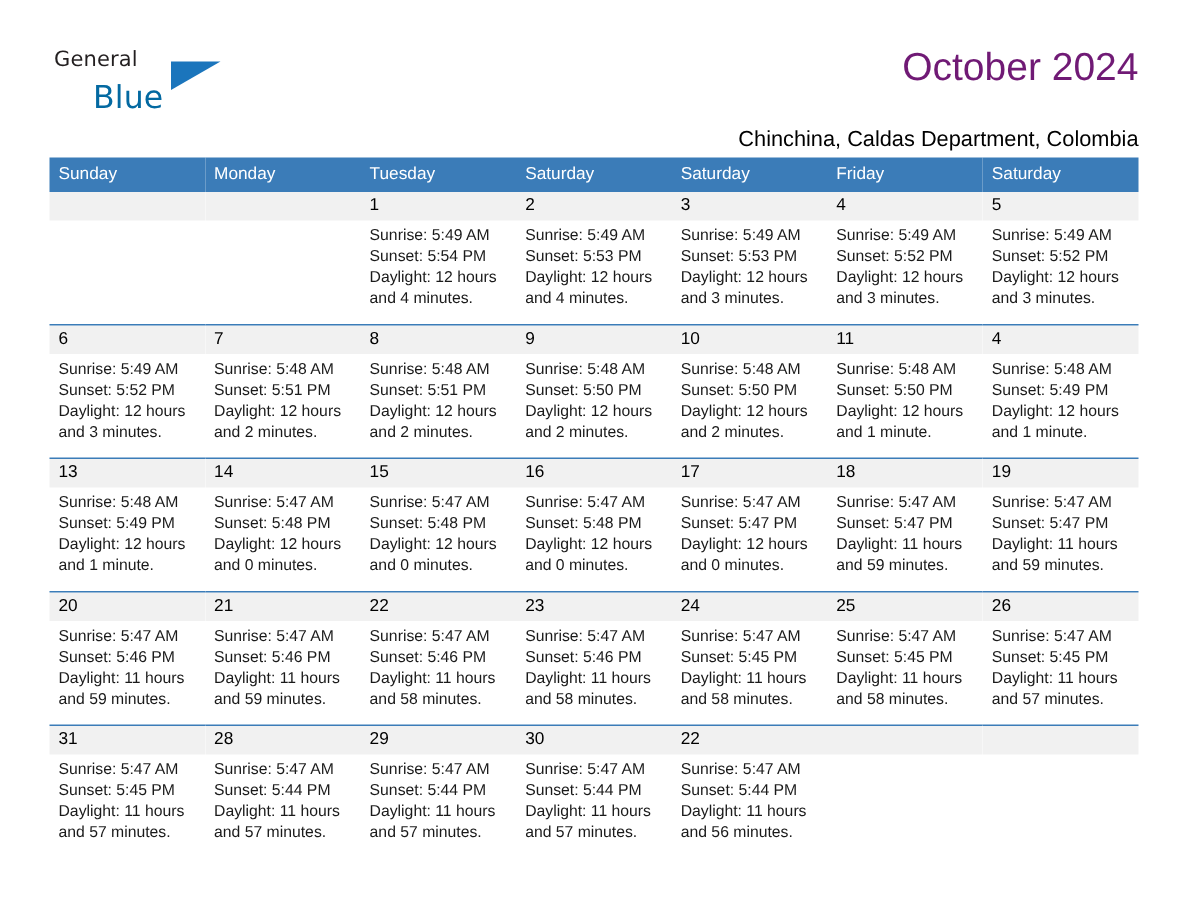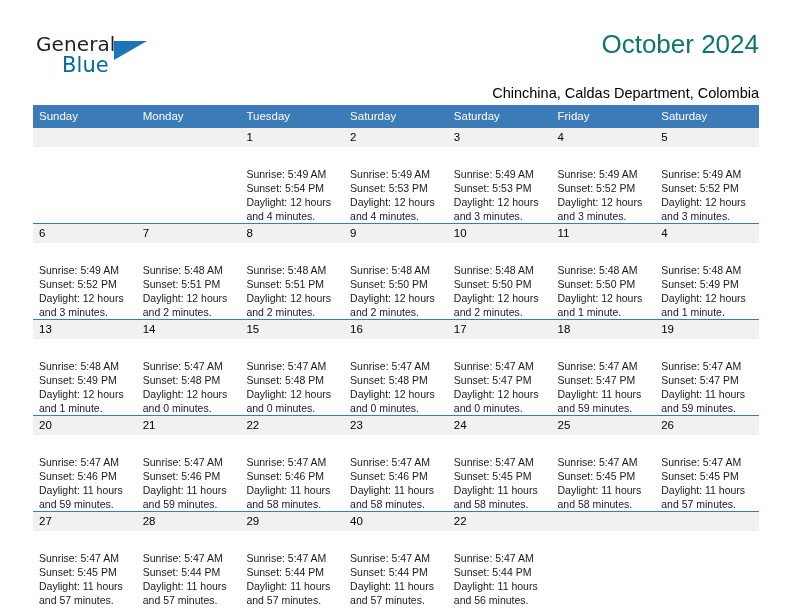--- a/index.html
+++ b/index.html
@@ -32,21 +32,21 @@
     position: absolute;
     left: 0;
     top: 4px;
     width: 200px;
     height: 56px;
   }
   .logo-general {
     position: absolute;
     left: 3px;
     top: 0px;
-    font-size: 20px;
+    font-size: 14px;
     letter-spacing: 0.1px;
     color: #231f20;
     font-family: "DejaVu Sans", sans-serif;
     font-weight: 400;
   }
   .logo-blue {
     position: absolute;
     left: 29px;
     top: 21px;
     font-size: 21px;
@@ -65,21 +65,21 @@
     border-bottom: 19px solid transparent;
   }
   .title-wrap {
     position: absolute;
     right: 0;
     top: 0;
     text-align: right;
   }
   .cal-title {
     font-size: 26px;
-    color: #0f766e;
+    color: #701a75;
     line-height: 32px;
     white-space: nowrap;
   }
   .cal-subtitle {
     font-size: 14.5px;
     color: #000000;
     line-height: 20px;
     margin-top: 23px;
     white-space: nowrap;
   }
@@ -123,21 +123,21 @@
     line-height: 15px;
     padding: 2px 0 2px 6px;
     color: #000000;
     height: 15px;
   }
   td.empty .daynum {
     background: #f1f1f1;
     color: transparent;
   }
   .details {
-    padding: 20px 6px 0 6px;
+    padding: 3px 6px 0 6px;
     font-size: 10.5px;
     line-height: 14px;
     color: #1a1a1a;
   }
   .details div {
     white-space: nowrap;
   }
 </style>
 </head>
 <body>
@@ -418,21 +418,21 @@
               <div class="details">
                 <div>Sunrise: 5:47 AM</div>
                 <div>Sunset: 5:45 PM</div>
                 <div>Daylight: 11 hours</div>
                 <div>and 57 minutes.</div>
               </div>
             </td>
           </tr>
           <tr class="week">
             <td class="daycell">
-              <div class="daynum">27</div>
+              <div class="daynum">31</div>
               <div class="details">
                 <div>Sunrise: 5:47 AM</div>
                 <div>Sunset: 5:45 PM</div>
                 <div>Daylight: 11 hours</div>
                 <div>and 57 minutes.</div>
               </div>
             </td>
             <td class="daycell">
               <div class="daynum">28</div>
               <div class="details">
@@ -445,21 +445,21 @@
             <td class="daycell">
               <div class="daynum">29</div>
               <div class="details">
                 <div>Sunrise: 5:47 AM</div>
                 <div>Sunset: 5:44 PM</div>
                 <div>Daylight: 11 hours</div>
                 <div>and 57 minutes.</div>
               </div>
             </td>
             <td class="daycell">
-              <div class="daynum">40</div>
+              <div class="daynum">30</div>
               <div class="details">
                 <div>Sunrise: 5:47 AM</div>
                 <div>Sunset: 5:44 PM</div>
                 <div>Daylight: 11 hours</div>
                 <div>and 57 minutes.</div>
               </div>
             </td>
             <td class="daycell">
               <div class="daynum">22</div>
               <div class="details">

